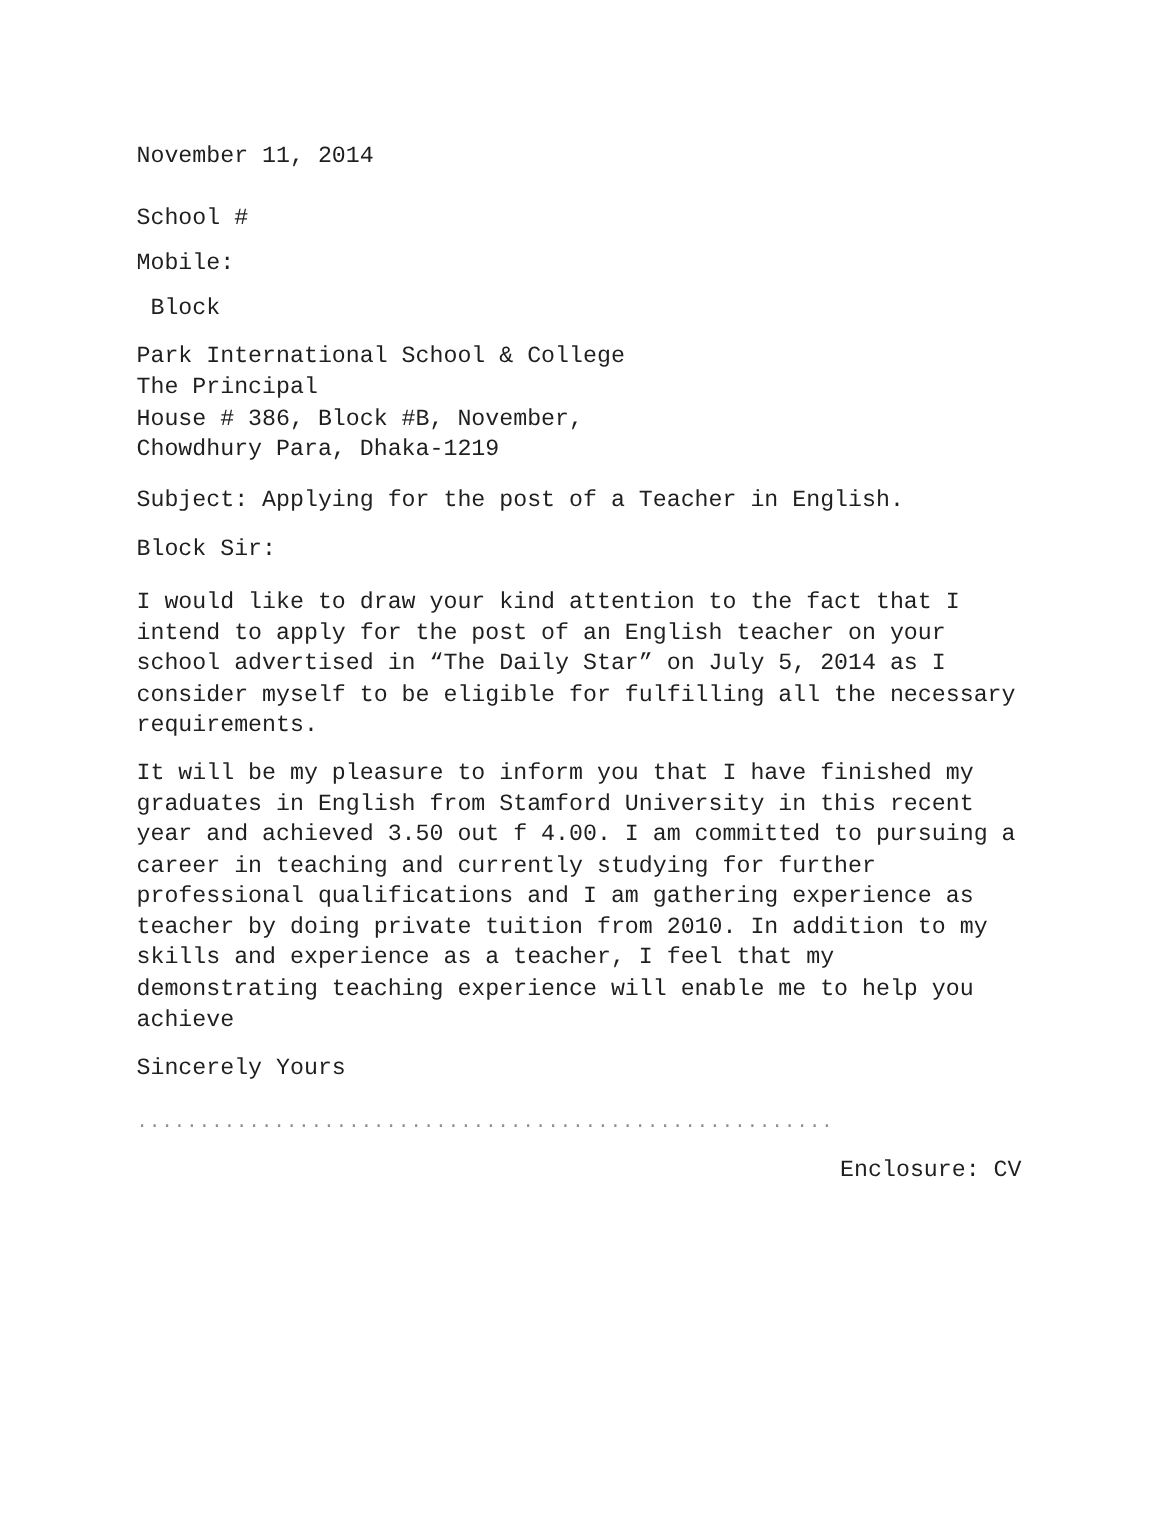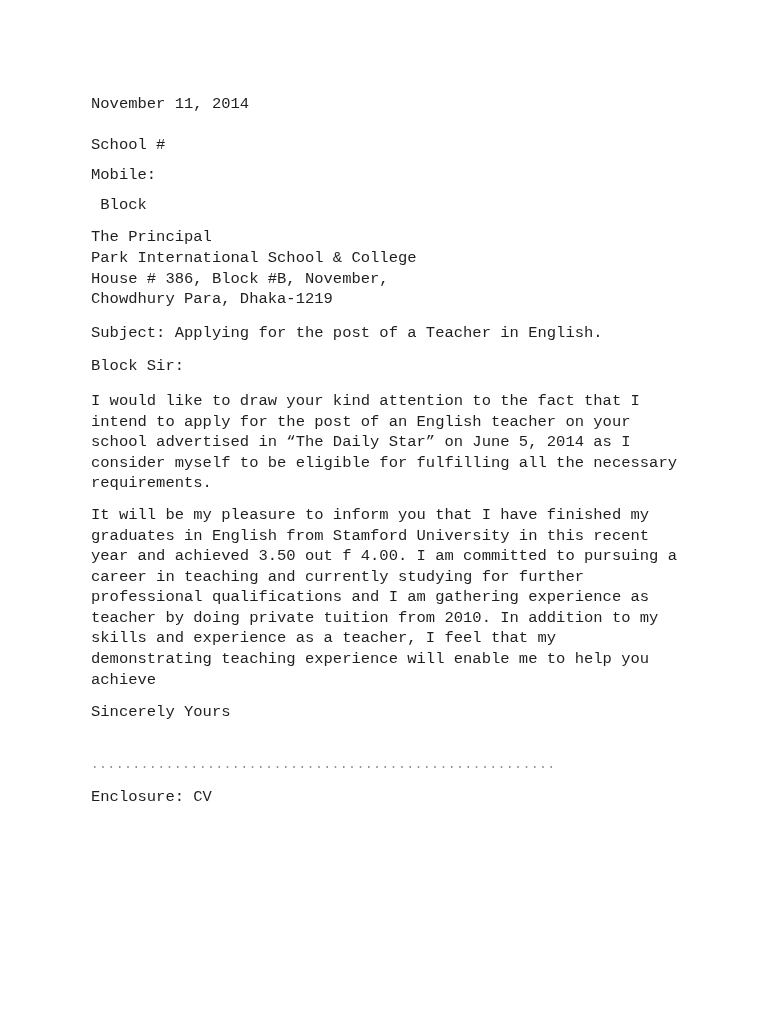--- a/index.html
+++ b/index.html
@@ -31,56 +31,56 @@
   .date-line      { margin-bottom: 20px; }
   .house-line     { margin-bottom: 10px; }
   .mobile-line    { margin-bottom: 9px;  }
   .email-line     { margin-bottom: 12px; }
   .recipient      { margin-bottom: 13px; }
   .subject-line   { margin-bottom: 13px; }
   .salutation     { margin-bottom: 14px; }
   .body-para-1    { margin-bottom: 11px; }
   .body-para-2    { margin-bottom: 12px; }
   .body-para-3    { margin-bottom: 14px; }
-  .closing        { margin-bottom: 32px; }
+  .closing        { margin-bottom: 15px; }
   .signature-dots {
     margin-bottom: 12px;
     color: #8e8e8e;
     font-size: 12.5px;
     letter-spacing: 0.8px;
     line-height: 20.6px;
   }
-  .enclosure { margin-bottom: 1px; }
+  .enclosure { margin-bottom: 1px; text-align: right; }
 </style>
 </head>
 <body>
 
 <div class="page">
   <div class="content">
 
     <div class="line date-line">November 11, 2014</div>
 
     <div class="line house-line">School #</div>
 
     <div class="line mobile-line">Mobile:</div>
 
     <div class="line email-line"> Block</div>
 
     <div class="recipient">
+      <div class="line">Park International School &amp; College</div>
       <div class="line">The Principal</div>
-      <div class="line">Park International School &amp; College</div>
       <div class="line">House # 386, Block #B, November,</div>
       <div class="line">Chowdhury Para, Dhaka-1219</div>
     </div>
 
     <div class="line subject-line">Subject: Applying for the post of a Teacher in English.</div>
 
     <div class="line salutation">Block Sir:</div>
 
-    <div class="para body-para-1">I would like to draw your kind attention to the fact that I intend to apply for the post of an English teacher on your school advertised in “The Daily Star” on June 5, 2014 as I consider myself to be eligible for fulfilling all the necessary requirements.</div>
+    <div class="para body-para-1">I would like to draw your kind attention to the fact that I intend to apply for the post of an English teacher on your school advertised in “The Daily Star” on July 5, 2014 as I consider myself to be eligible for fulfilling all the necessary requirements.</div>
 
     <div class="para body-para-2">It will be my pleasure to inform you that I have finished my graduates in English from Stamford University in this recent year and achieved 3.50 out f 4.00. I am committed to pursuing a career in teaching and currently studying for further professional qualifications and I am gathering experience as teacher by doing private tuition from 2010. In addition to my skills and experience as a teacher, I feel that my demonstrating teaching experience will enable me to help you achieve</div>
 
 
     <div class="line closing">Sincerely Yours</div>
 
     <div class="line signature-dots">........................................................</div>
 
     <div class="line enclosure">Enclosure: CV</div>
 

